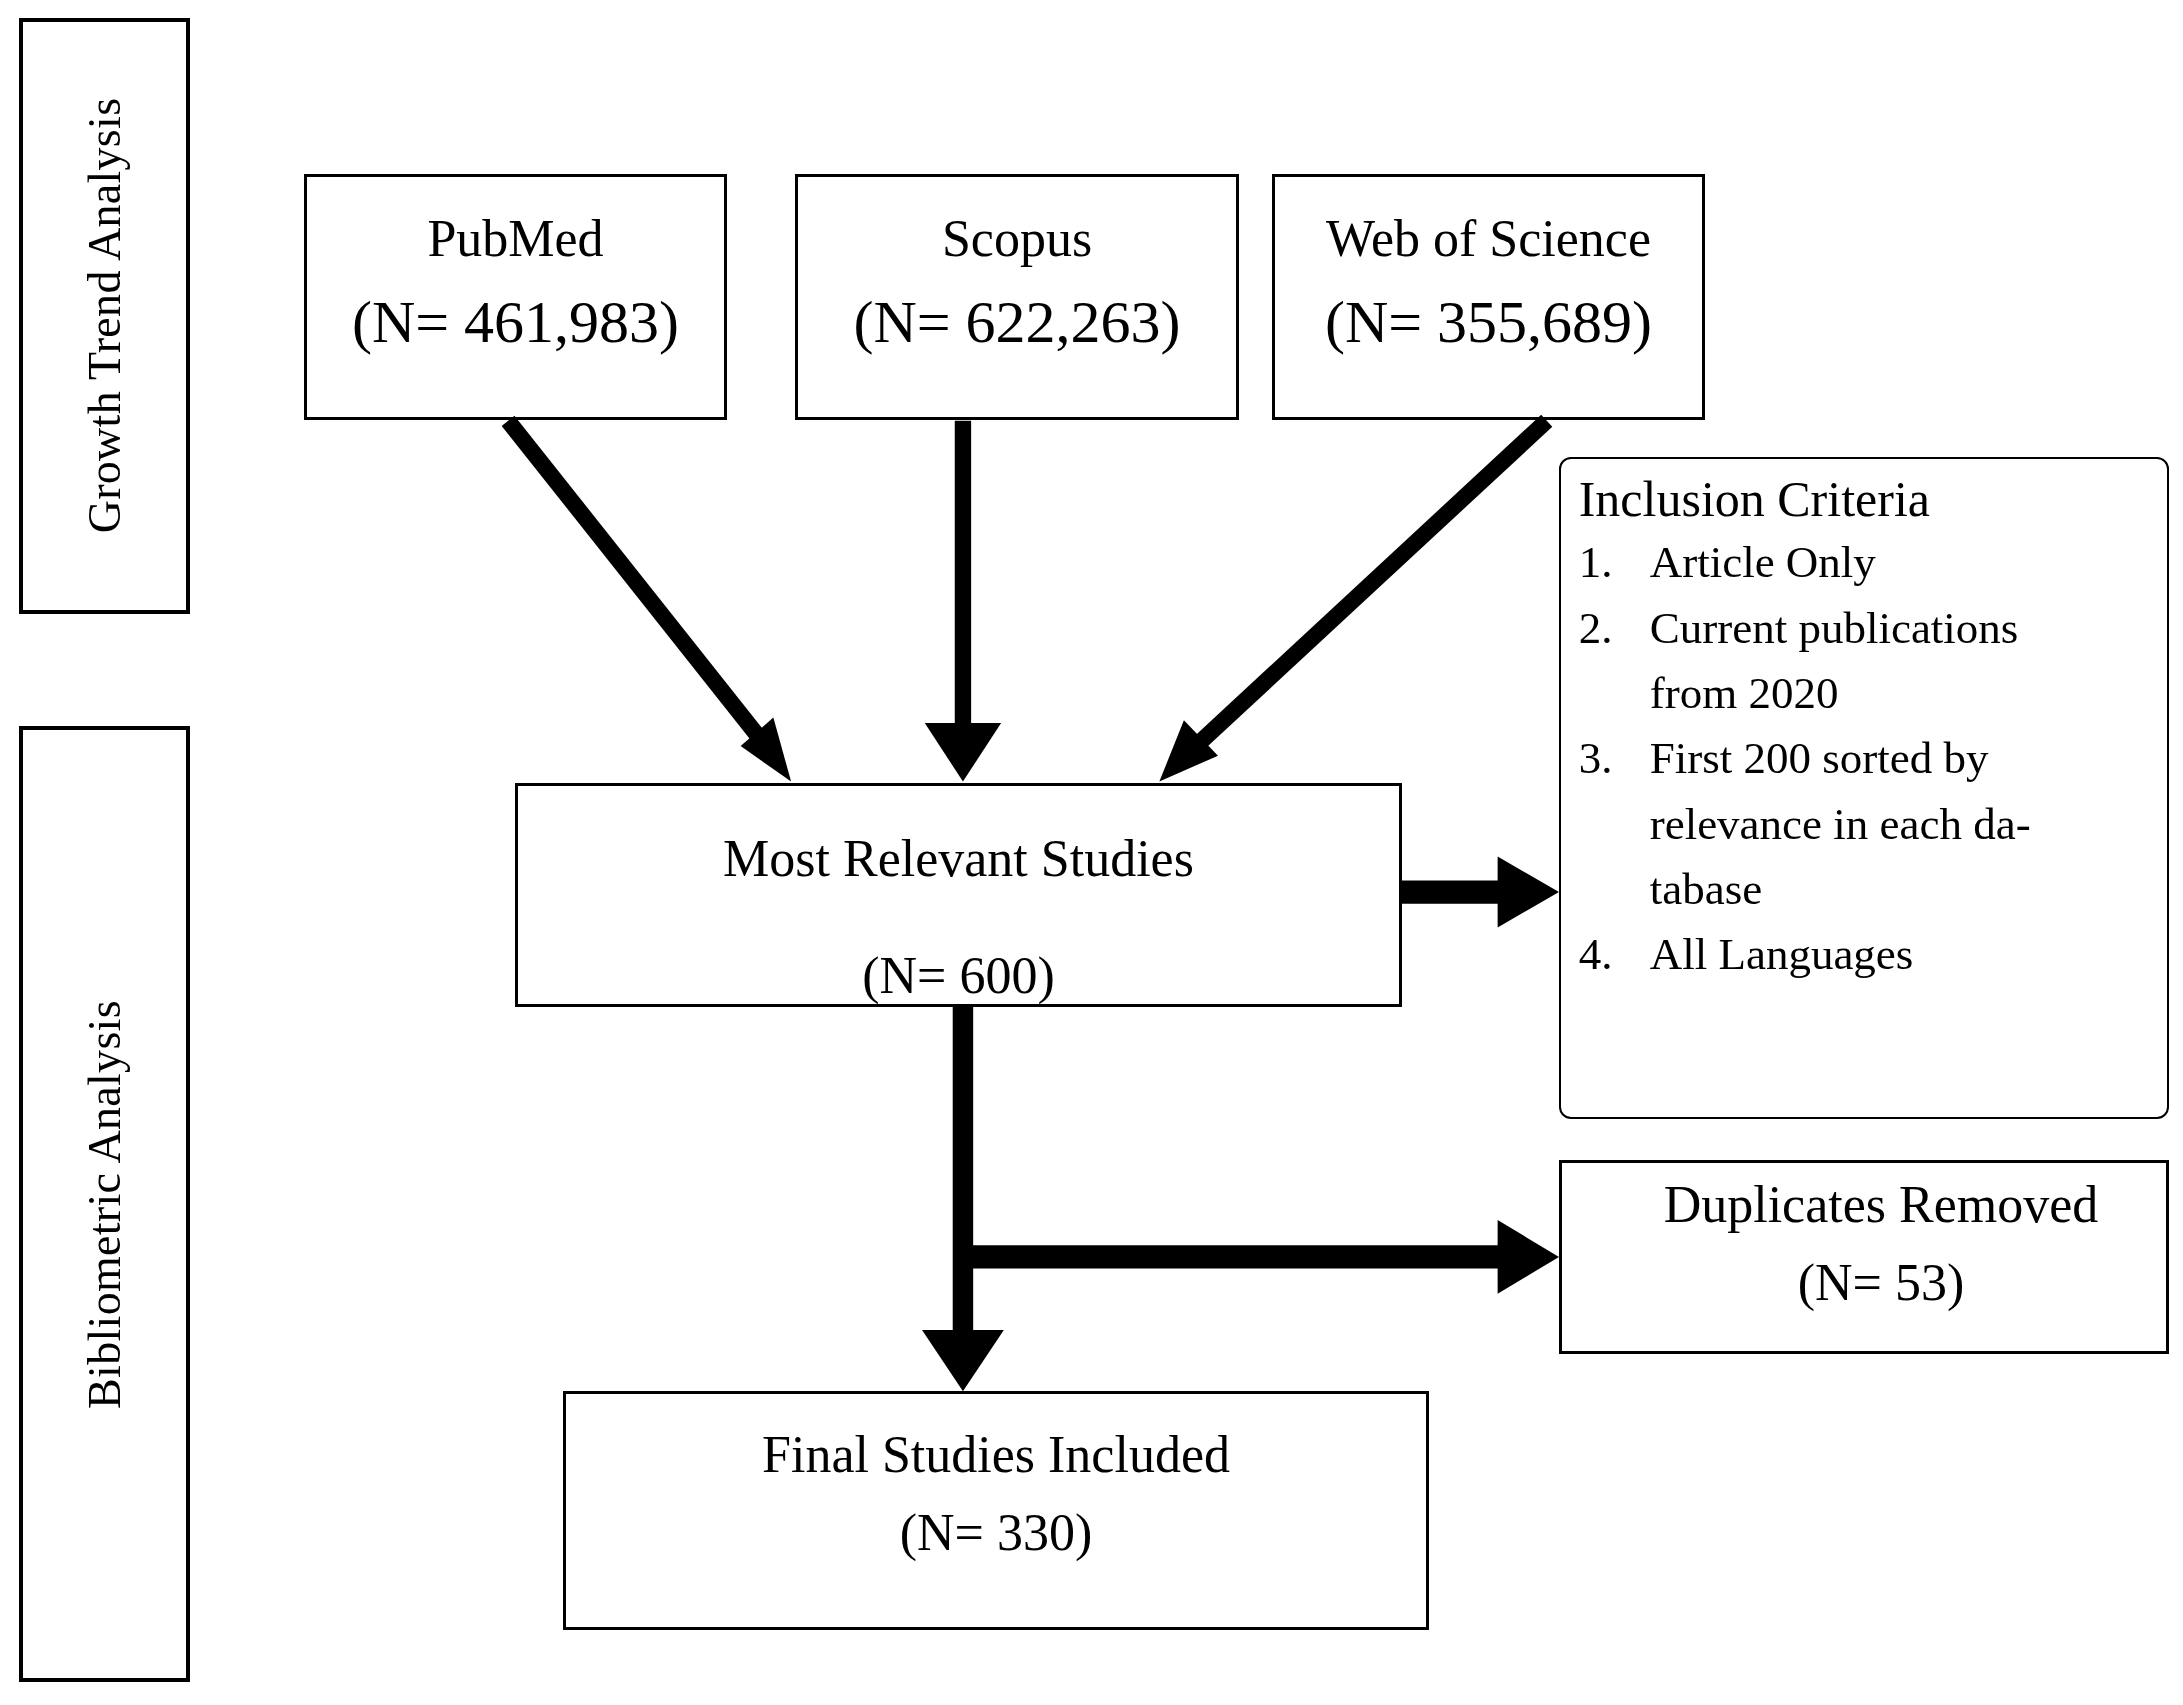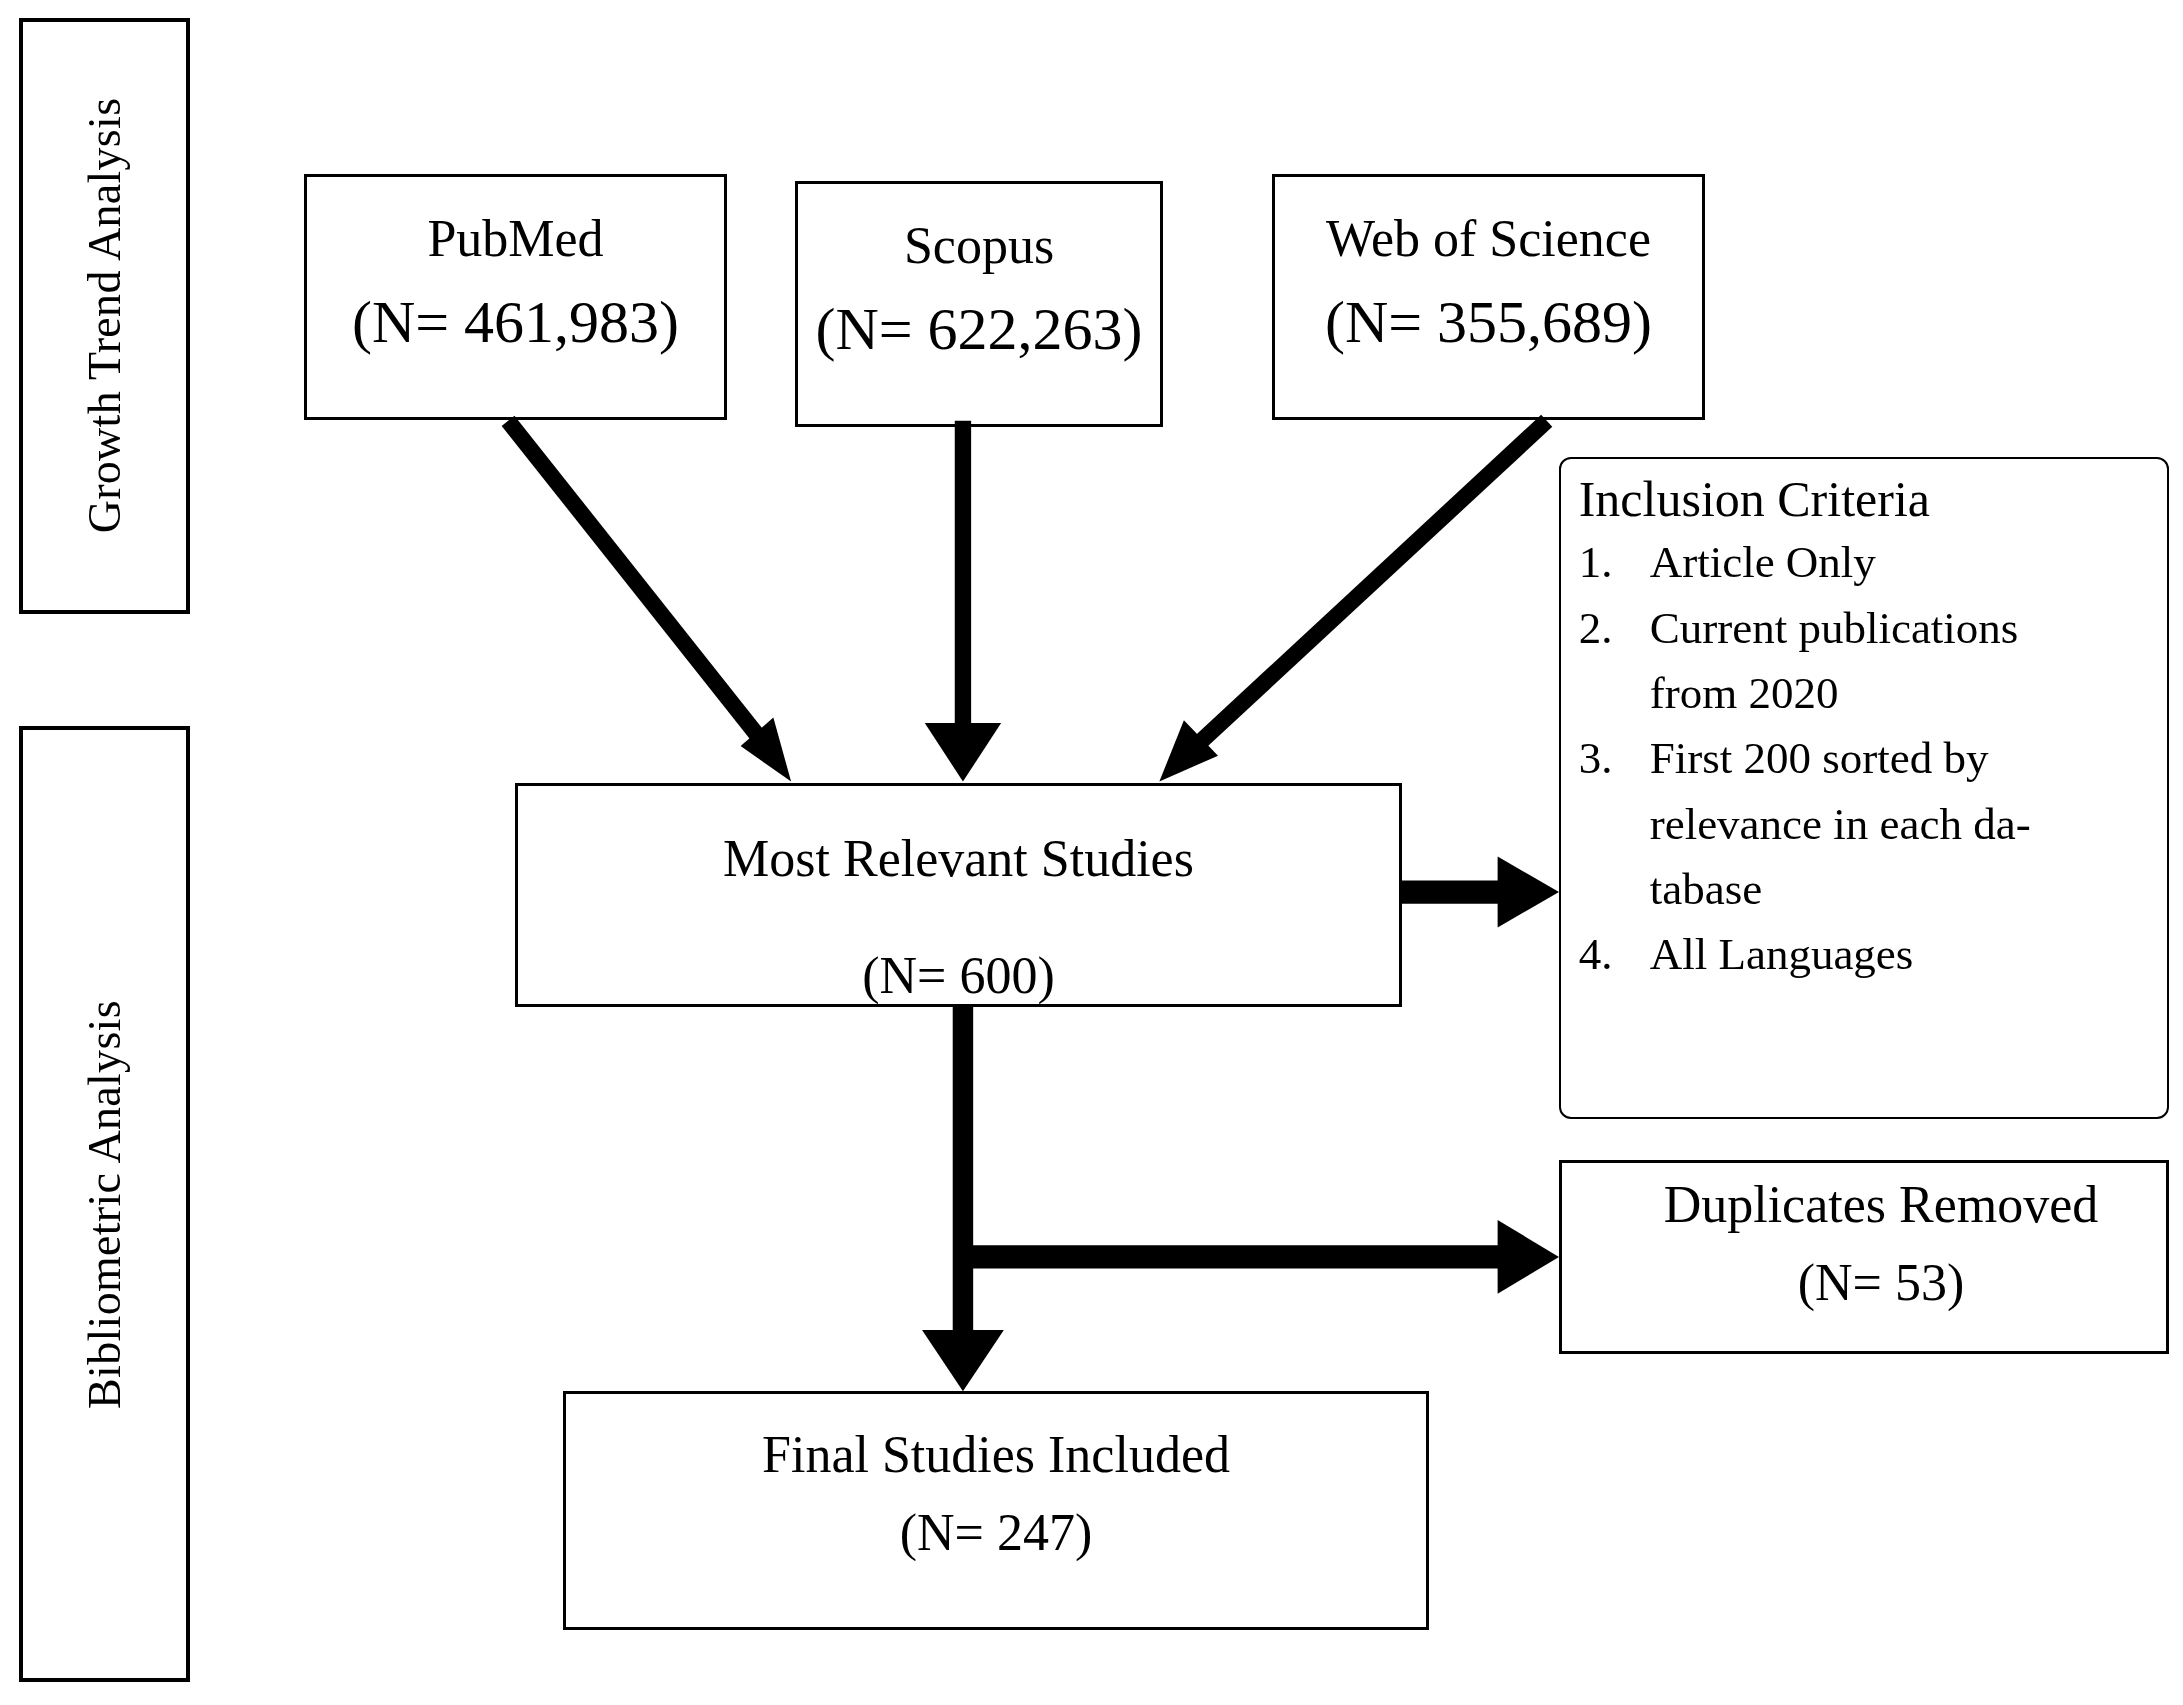--- a/index.html
+++ b/index.html
@@ -47,21 +47,21 @@
   }
   .rail .rail-label {
     transform: rotate(-90deg);
     white-space: nowrap;
     font-size: 46px;
     letter-spacing: 0.3px;
   }
 
   
   #box-pubmed   { left: 304px;  top: 174px;  width: 423px; height: 246px; }
-  #box-scopus   { left: 795px; top: 181px;  width: 368px; height: 246px; }
+  #box-scopus   { left: 795px; top: 174px;  width: 444px; height: 246px; }
   #box-wos      { left: 1272px; top: 174px;  width: 433px; height: 246px; }
   .src-pad { height: 35px; }
   .src-title { font-size: 52px; }
   .src-count { font-size: 60px; margin-top: 24.6px; }
 
   
   #box-relevant { left: 515px;  top: 783px; width: 887px; height: 224px; gap: 40px; }
   #box-final    { left: 535px;  top: 1391px; width: 866px; height: 239px; margin-left: 28px; }
   #box-dupes    { left: 1559px; top: 1160px; width: 610px;  height: 194px; padding-left: 34px; }
   .mid-title { font-size: 52px; }
@@ -184,21 +184,21 @@
 
   <div class="box" id="box-dupes">
     <div style="height:15px;"></div>
     <div class="line mid-title">Duplicates Removed</div>
     <div class="line mid-count">(N= 53)</div>
   </div>
 
   <div class="box" id="box-final">
     <div style="height:34px;"></div>
     <div class="line mid-title">Final Studies Included</div>
-    <div class="line mid-count">(N= 247)</div>
+    <div class="line mid-count">(N= 330)</div>
   </div>
 
   <svg id="arrows" viewBox="0 0 3201 2500">
 
     <g>
       <line x1="745" y1="617" x2="1120" y2="1090" stroke="#000" stroke-width="24"></line>
       <polygon points="1160,1146 1086,1094 1134,1052" fill="#000"></polygon>
     </g>
 
     <g>

